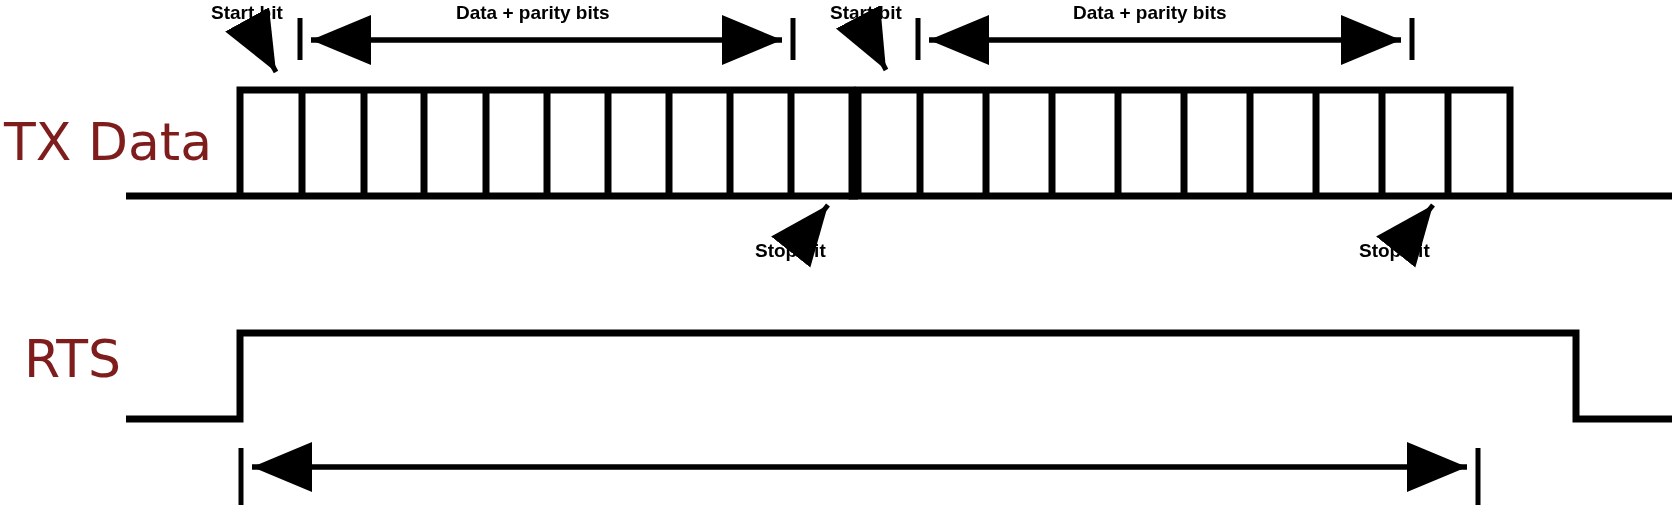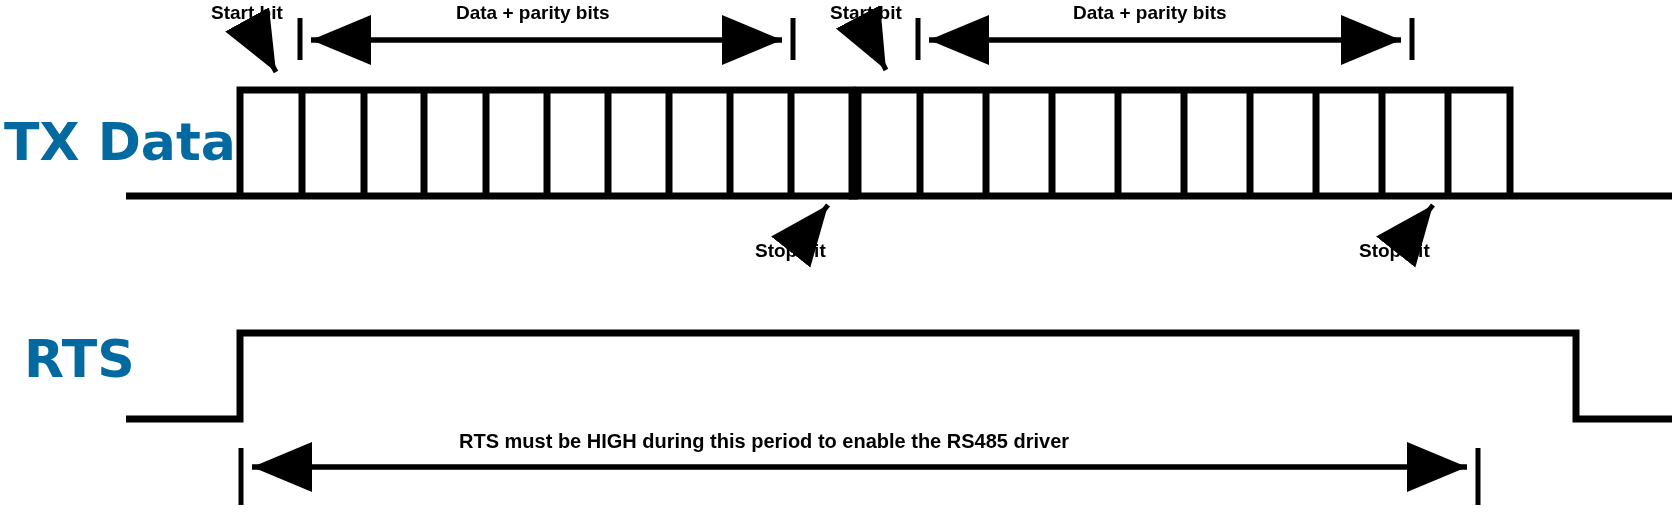--- a/index.html
+++ b/index.html
@@ -2,22 +2,22 @@
 <html><head>
 <meta charset="utf-8">
 <style>
   html,body{margin:0;padding:0;background:#ffffff;}
   body{width:1678px;height:527px;overflow:hidden;font-family:"Liberation Sans",sans-serif;}
   #root{position:relative;width:1678px;height:527px;background:#fff;}
 
   .sig-label{
     position:absolute;
     font-family:"DejaVu Sans","Liberation Sans",sans-serif;
-    font-weight:700;
-    color:#0369a1;
+    font-weight:400;
+    color:#7f1d1d;
     white-space:nowrap;
     letter-spacing:0px;
   }
   #lbl-tx{left:4px; top:113px; font-size:52px; line-height:58px;}
   #lbl-rts{left:4px; top:330px; font-size:52px; line-height:58px;margin-left:20px;}
 
   .ann{
     position:absolute;
     font-family:"Liberation Sans",sans-serif;
     font-weight:bold;
@@ -49,21 +49,20 @@
   <div class="ann" style="left:456px; top:2px;">Data + parity bits</div>
 
   <div class="ann" style="left:830px; top:2px;">Start bit</div>
 
   <div class="ann" style="left:1073px; top:2px;">Data + parity bits</div>
 
   <div class="ann" style="left:755px; top:240px;">Stop bit</div>
 
   <div class="ann" style="left:1359px; top:240px;">Stop bit</div>
 
-  <div class="ann big" style="left:459px; top:430px;">RTS must be HIGH during this period to enable the RS485 driver</div>
 
   <svg class="layer" viewBox="0 0 1678 527" preserveAspectRatio="none">
 
     <defs>
       <marker id="ahR" markerWidth="14" markerHeight="14" refX="12" refY="5" orient="auto" markerUnits="strokeWidth">
         <path d="M0,0 L12,5 L0,10 z" class="arrowfill"></path>
       </marker>
       <marker id="ahL" markerWidth="14" markerHeight="14" refX="12" refY="5" orient="auto" markerUnits="strokeWidth">
         <path d="M0,0 L12,5 L0,10 z" class="arrowfill"></path>
       </marker>

